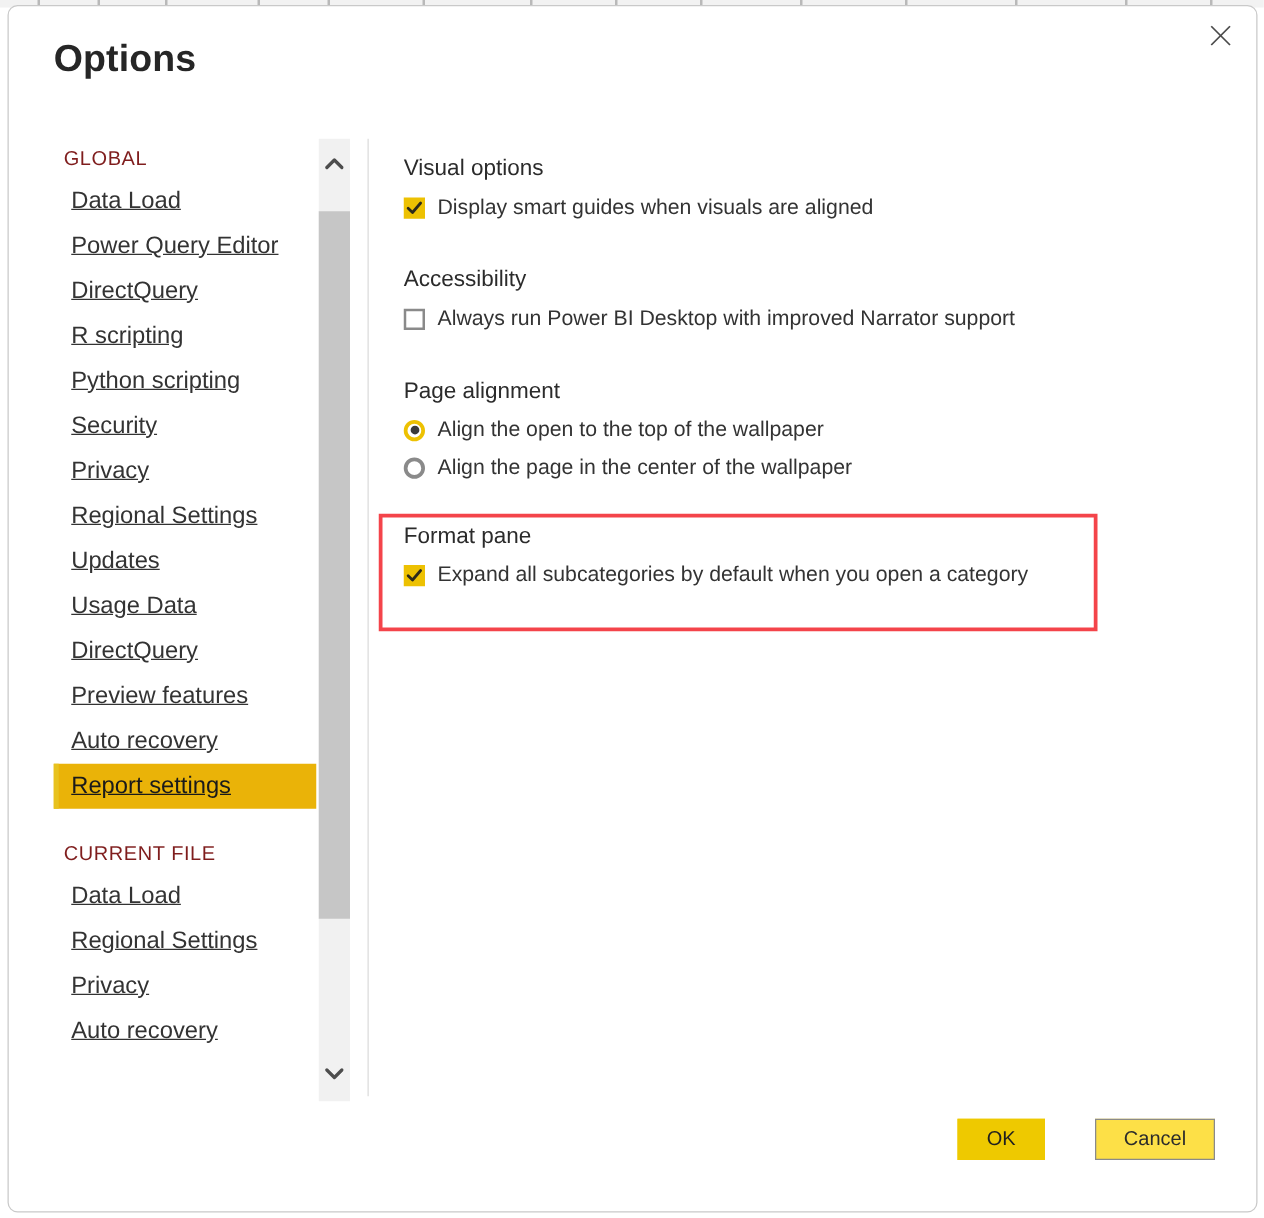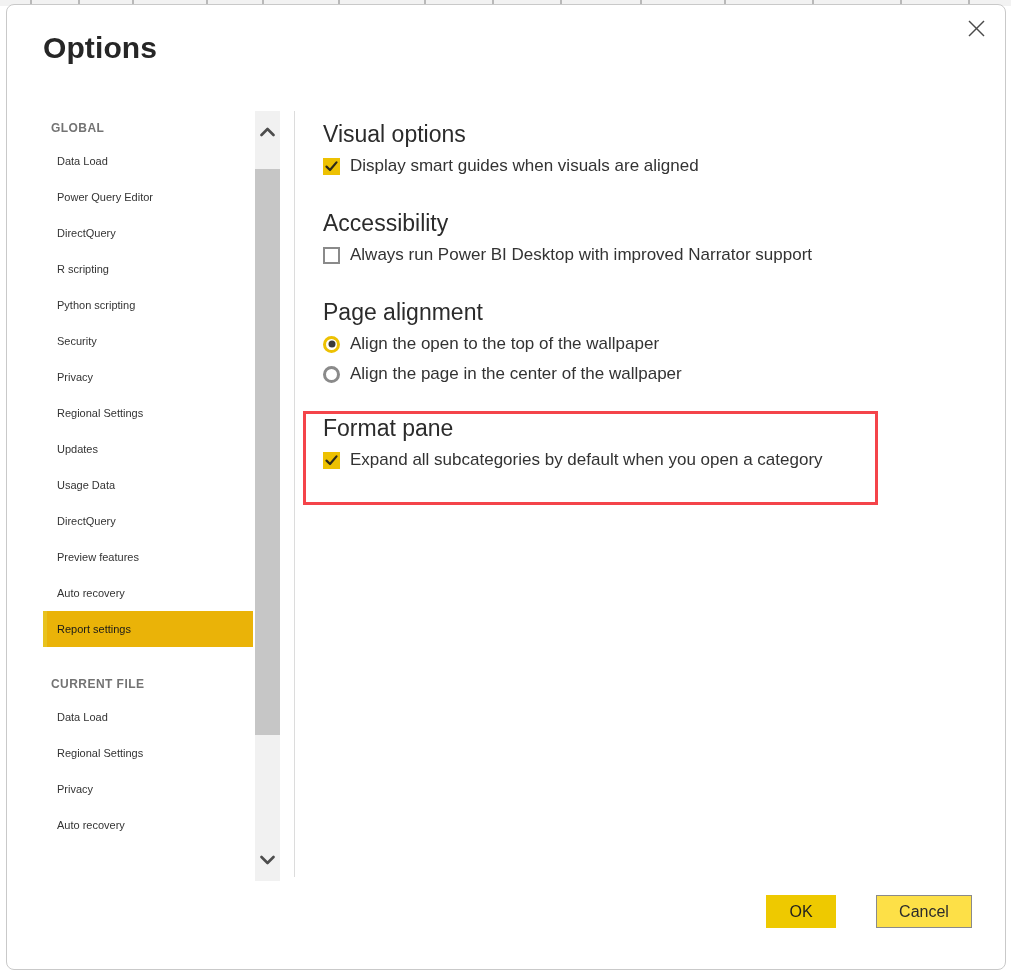--- a/index.html
+++ b/index.html
@@ -72,37 +72,38 @@
 
   
   #sidebar {
     position: absolute;
     left: 36px;
     top: 108px;
     width: 210px;
     height: 768px;
   }
   .nav-group-heading {
-    font-size: 12px;
-    font-weight: 700;
-    color: #737373;
+    font-size: 16px;
+    font-weight: 400;
+    color: #7f1d1d;
     letter-spacing: 0.45px;
     padding: 0 0 0 8px;
     height: 30px;
     line-height: 30px;
   }
   .nav-item {
     position: relative;
     height: 36px;
     line-height: 36px;
     padding-left: 14px;
-    font-size: 11px;
+    font-size: 19px;
     color: #333333;
     cursor: pointer;
     white-space: nowrap;
+    text-decoration: underline;
   }
   .nav-item.selected {
     background: #eab308;
     color: #1a1a1a;
   }
   .nav-item.selected::before {
     content: "";
     position: absolute;
     left: 0; top: 0;
     width: 4px; height: 100%;
@@ -155,21 +156,21 @@
   
   #content-pane {
     position: absolute;
     left: 310px;
     top: 104px;
     width: 640px;
     height: 760px;
   }
   .section { position: relative; }
   .section-heading {
-    font-size: 23px;
+    font-size: 18px;
     font-weight: 400;
     color: #2b2b2b;
     margin: 0;
     line-height: 34px;
   }
   .option-row {
     display: flex;
     align-items: center;
     height: 30px;
     cursor: pointer;

